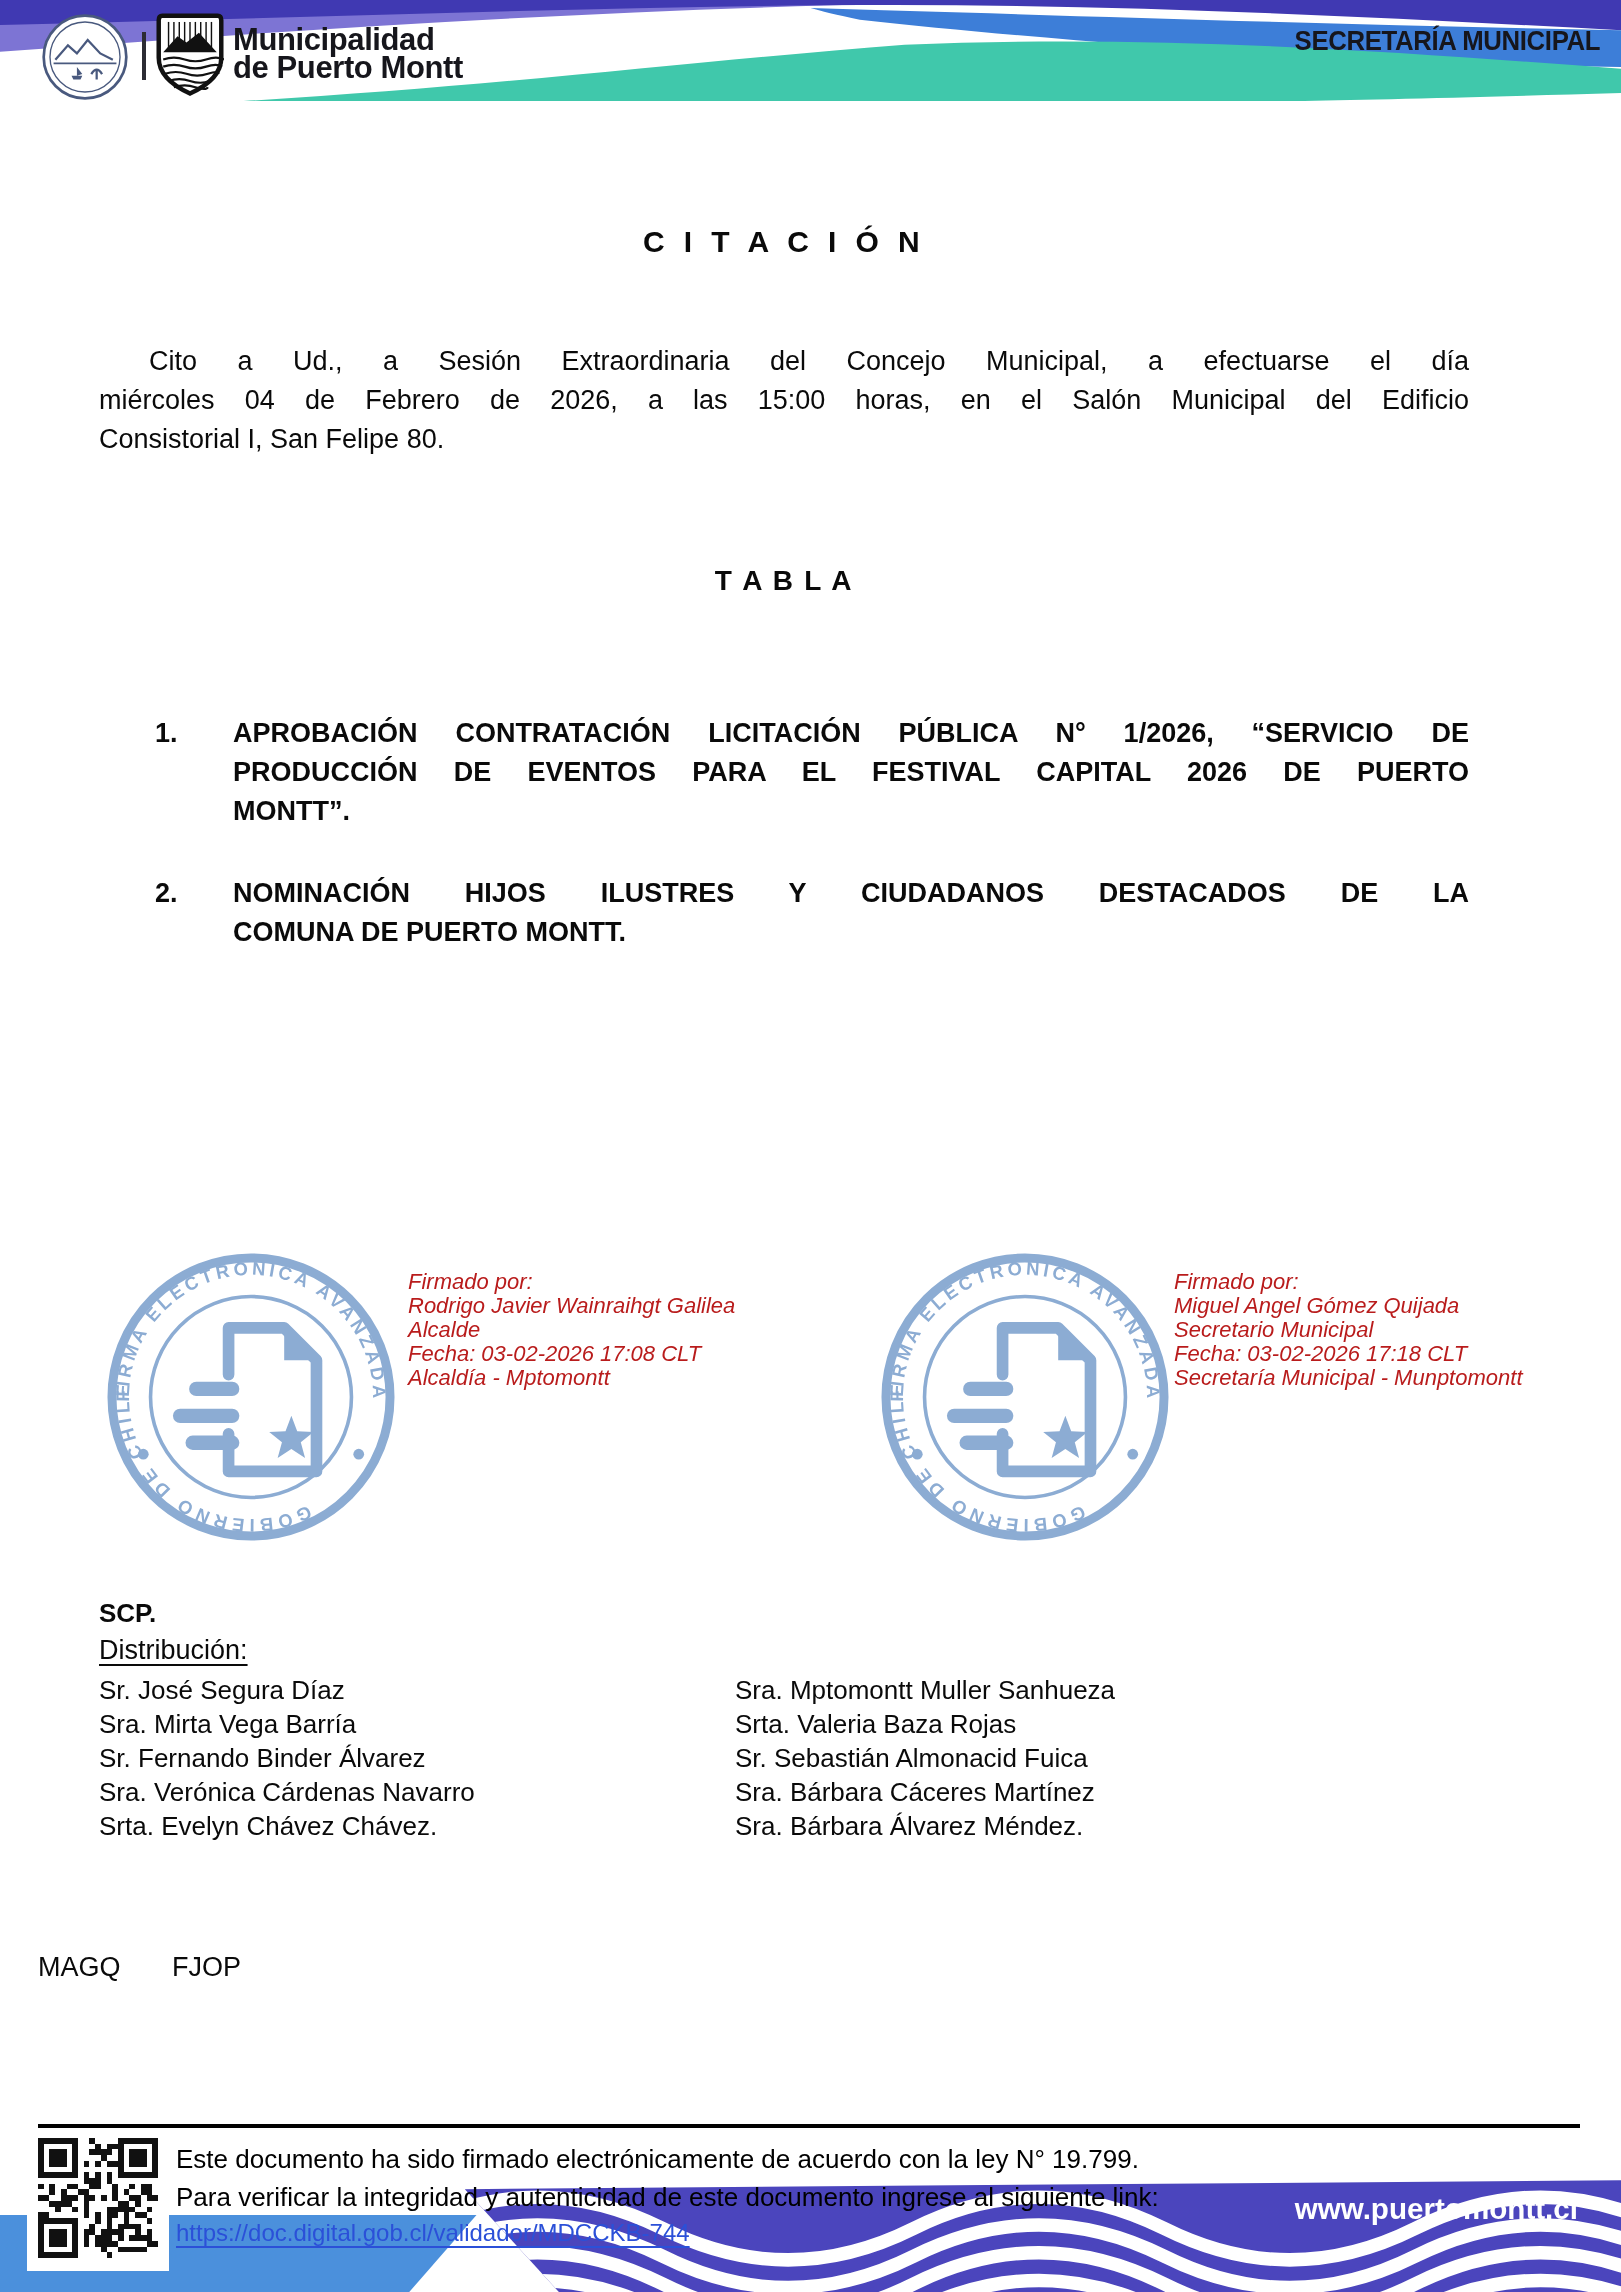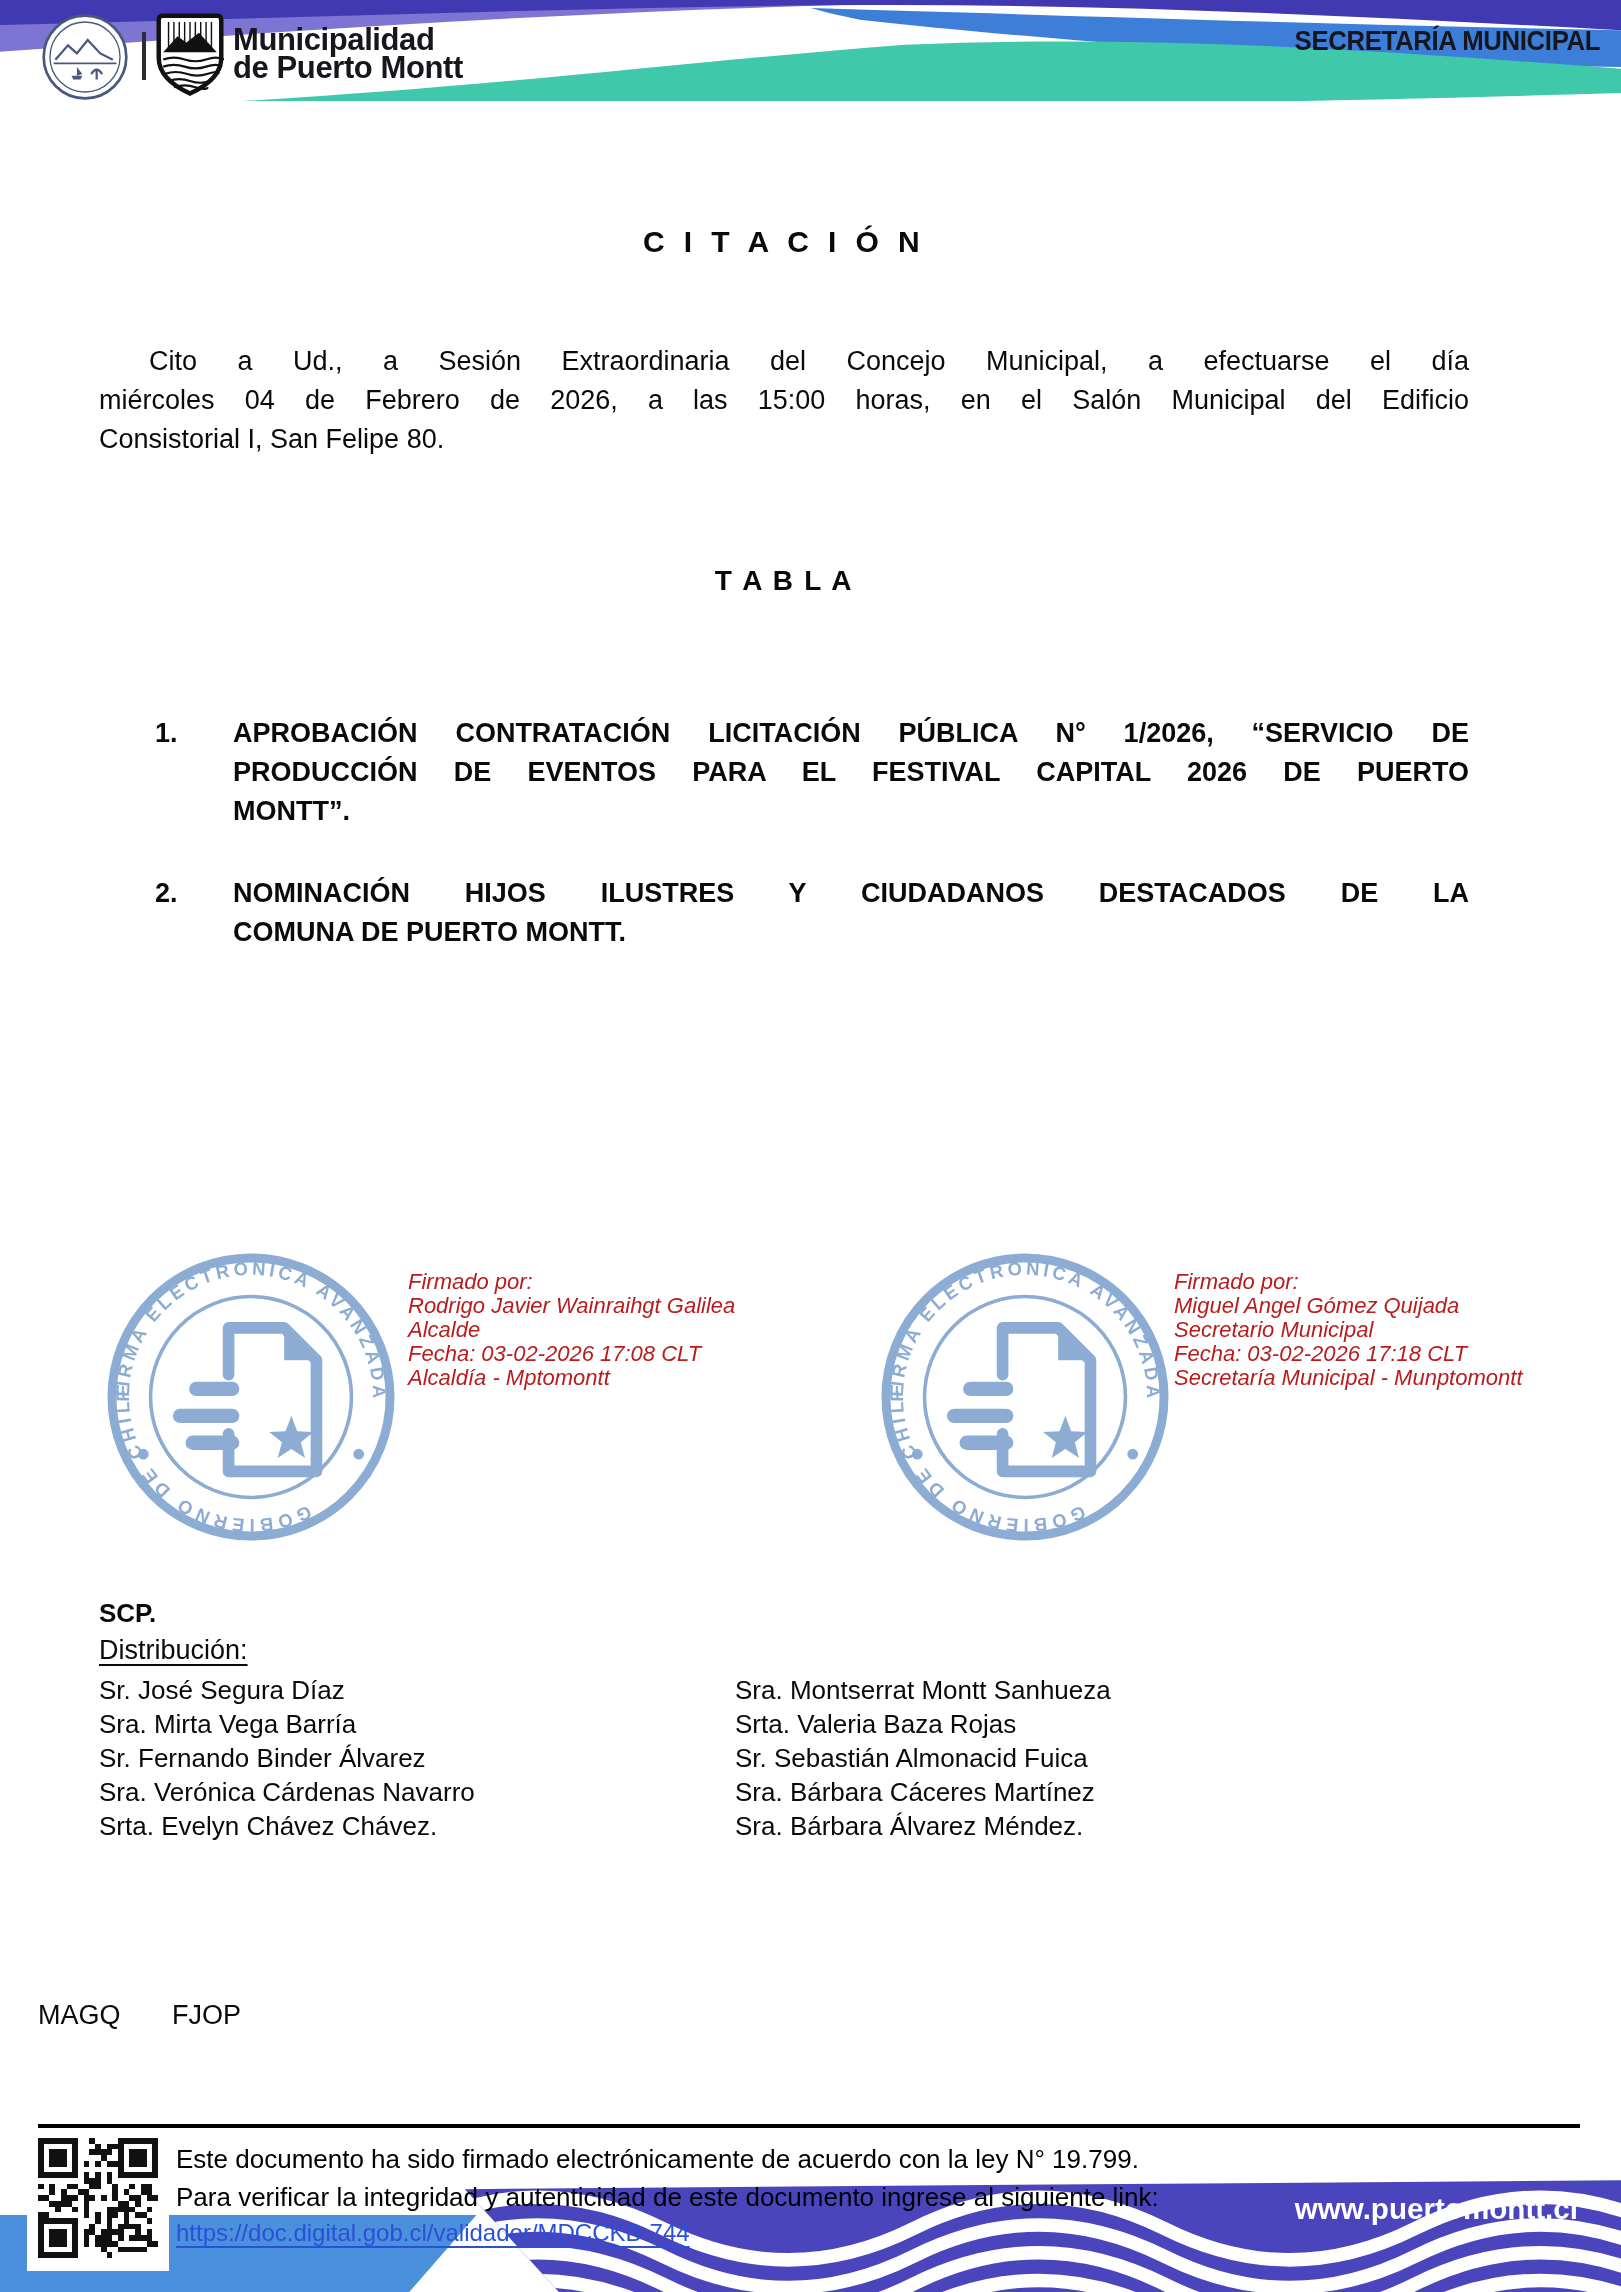--- a/index.html
+++ b/index.html
@@ -38,21 +38,21 @@
   .seal-arc-b{letter-spacing:5px;}
   .sig-text{position:absolute;font-size:22px;line-height:24px;color:#b91c1c;font-style:italic;}
   
   .scp{position:absolute;left:99px;top:1598px;font-size:26px;font-weight:bold;}
   .dist-head{position:absolute;left:99px;top:1635px;font-size:27px;
              text-decoration:underline;text-decoration-thickness:1.8px;text-underline-offset:4.5px;}
   .dist-col{position:absolute;top:1673px;font-size:26px;line-height:34px;}
   .dist-col.c1{left:99px;}
   .dist-col.c2{left:735px;}
   
-  .initials{position:absolute;top:2000px;font-size:27px;}
+  .initials{position:absolute;top:1952px;font-size:27px;}
   .initials.i1{left:38px;}
   .initials.i2{left:172px;}
   .footer-rule{position:absolute;left:38px;top:2124px;width:1542px;height:3.6px;background:#000;}
   .footer-art{position:absolute;left:0;bottom:0;width:1622px;height:154px;}
   .f-lightblue{fill:var(--footer-lightblue);}
   .f-indigo{fill:var(--footer-indigo);}
   .qr-box{position:absolute;left:27px;top:2131px;width:142px;height:140px;background:#fff;}
   .qr-box svg{position:absolute;left:10.7px;top:7.2px;}
   .legal{position:absolute;left:176px;font-size:26px;color:#000;}
   .legal.l1{top:2144px;}
@@ -202,21 +202,21 @@
   <div class="scp">SCP.</div>
   <div class="dist-head">Distribución:</div>
   <div class="dist-col c1">
     <div>Sr. José Segura Díaz</div>
     <div>Sra. Mirta Vega Barría</div>
     <div>Sr. Fernando Binder Álvarez</div>
     <div>Sra. Verónica Cárdenas Navarro</div>
     <div>Srta. Evelyn Chávez Chávez.</div>
   </div>
   <div class="dist-col c2">
-    <div>Sra. Montserrat Montt Sanhueza</div>
+    <div>Sra. Mptomontt Muller Sanhueza</div>
     <div>Srta. Valeria Baza Rojas</div>
     <div>Sr. Sebastián Almonacid Fuica</div>
     <div>Sra. Bárbara Cáceres Martínez</div>
     <div>Sra. Bárbara Álvarez Méndez.</div>
   </div>
 
   <div class="initials i1">MAGQ</div>
   <div class="initials i2">FJOP</div>
   <div class="footer-rule"></div>
 

